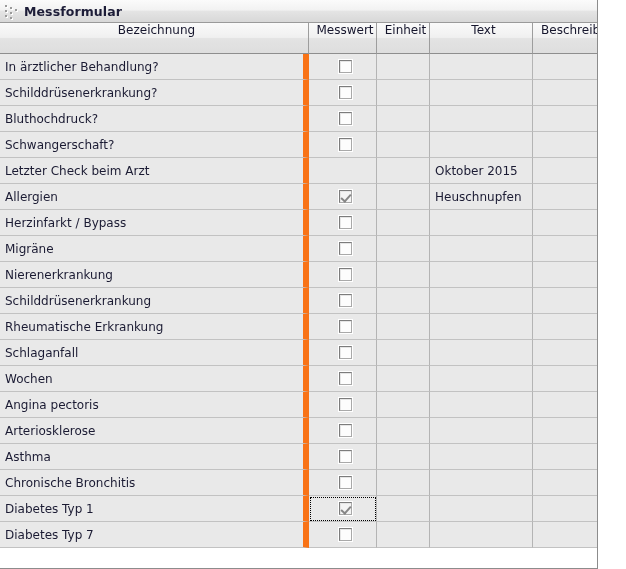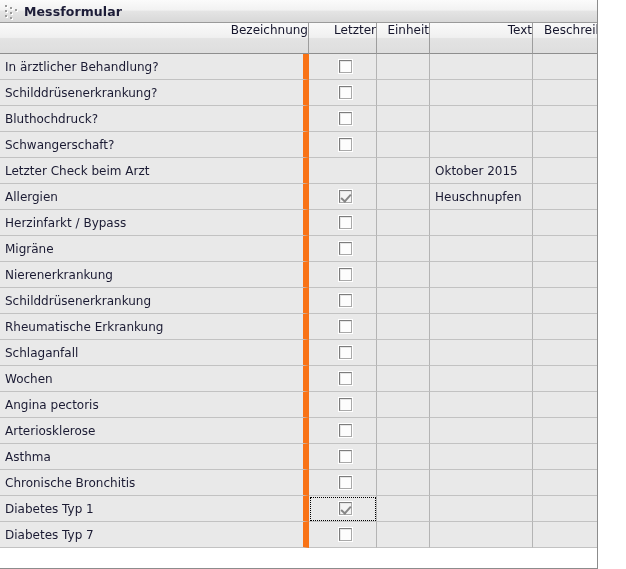--- a/index.html
+++ b/index.html
@@ -72,21 +72,21 @@
   .grid col.c-mess { width: 68px; }
   .grid col.c-einh { width: 53px; }
   .grid col.c-text { width: 103px; }
   .grid col.c-besc { width: 93px; }
 
   
   .grid thead th {
     height: 22px;
     padding: 0 0 16px 5px;
     margin: 0;
-    text-align: right;
+    text-align: center;
     font-weight: normal;
     font-size: 12px;
     color: #15152c;
     background: linear-gradient(to bottom, #fafafa 0%, #f0f0f0 48%, #e3e3e3 52%, #dedede 100%);
     border-bottom: 1px solid #8e8e8e;
     border-right: 1px solid #9d9d9d;
     box-sizing: border-box;
     white-space: nowrap;
     overflow: hidden;
   }
@@ -183,21 +183,21 @@
     <colgroup>
       <col class="c-bez">
         <col class="c-mess">
         <col class="c-einh">
         <col class="c-text">
         <col class="c-besc">
     </colgroup>
     <thead>
       <tr>
         <th>Bezeichnung</th>
-        <th>Letzter</th>
+        <th>Messwert</th>
         <th>Einheit</th>
         <th>Text</th>
         <th class="last">Beschreibung</th>
       </tr>
     </thead>
     <tbody id="grid-body">
         <tr>
           <td class="cell-bez">In ärztlicher Behandlung?</td>
           <td class="cell-mess"><span class="cb"></span></td>
           <td></td>

